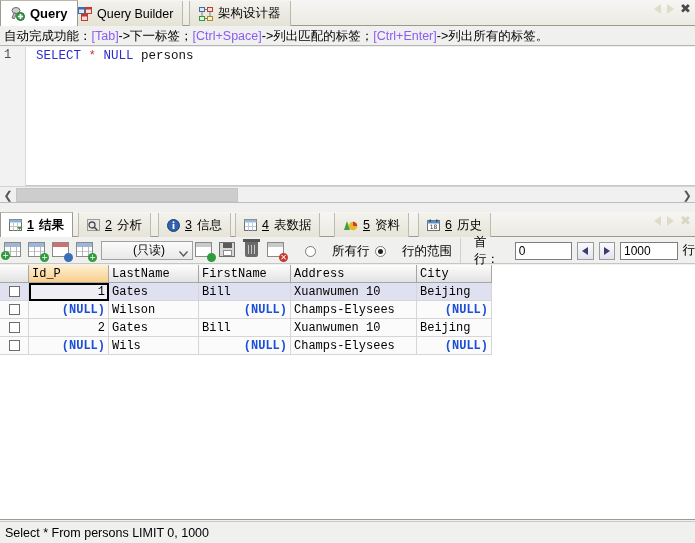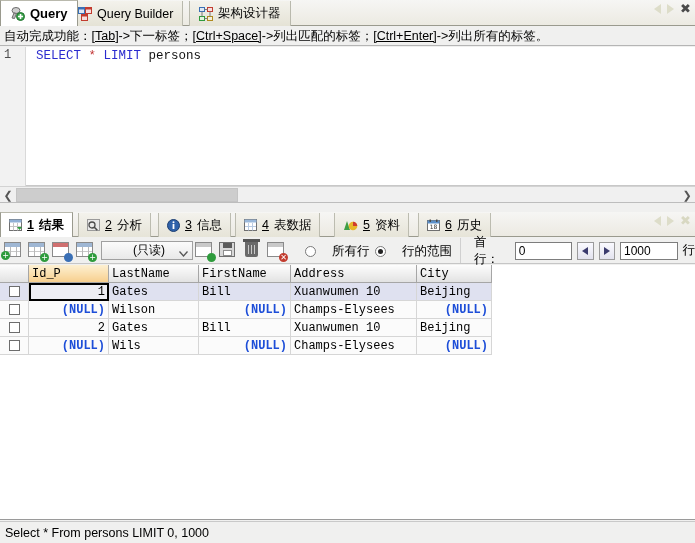--- a/index.html
+++ b/index.html
@@ -43,21 +43,21 @@
   .navright{border-left:7px solid #ddddc9;}
   .closex{font-size:13px;color:#4a4a4a;font-weight:bold;line-height:10px;font-family:"DejaVu Sans",sans-serif;}
 
   
   #hintbar{
     position:absolute;left:0;top:27px;width:695px;height:19px;
     background:#f0f0ef;font-size:12.5px;line-height:19px;
     padding-left:4px;box-sizing:border-box;white-space:nowrap;
     border-bottom:1px solid #b5b5b5;
   }
-  #hintbar .key{color:#000000;text-decoration:underline;}
+  #hintbar .key{color:#8b5cf6;}
 
   
   #editor{
     position:absolute;left:0;top:47px;width:695px;height:139px;
     background:#fff;box-sizing:border-box;
     border-bottom:1px solid #c8c8c8;
   }
   #gutter{
     position:absolute;left:0;top:0;width:26px;height:139px;
     background:#f2f2f2;border-right:1px solid #d9d9d9;box-sizing:border-box;
@@ -262,21 +262,21 @@
     <span class="closex">✖</span>
   </div>
 </div>
 
 <div id="hintbar"><span>自动完成功能：</span><span class="key">[Tab]</span><span>-&gt;下一标签；</span><span class="key">[Ctrl+Space]</span><span>-&gt;列出匹配的标签；</span><span class="key">[Ctrl+Enter]</span><span>-&gt;列出所有的标签。</span></div>
 
 <div id="editor">
   <div id="gutter">
     <div class="ln">1</div>
   </div>
-  <div id="codearea"><span class="kw">SELECT</span> <span class="star">*</span> <span class="kw">LIMIT</span> <span class="ident">persons</span></div>
+  <div id="codearea"><span class="kw">SELECT</span> <span class="star">*</span> <span class="kw">NULL</span> <span class="ident">persons</span></div>
 </div>
 
 <div id="hscroll">
   <div class="sbtn sleft">❮</div>
   <div id="hthumb"></div>
   <div class="sbtn sright">❯</div>
 </div>
 
 <div id="resulttabs">
 

